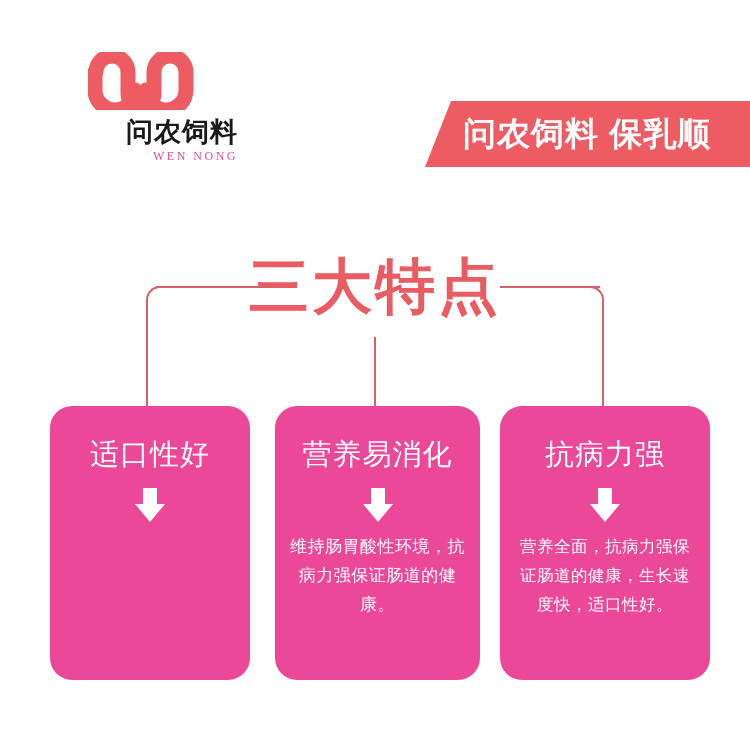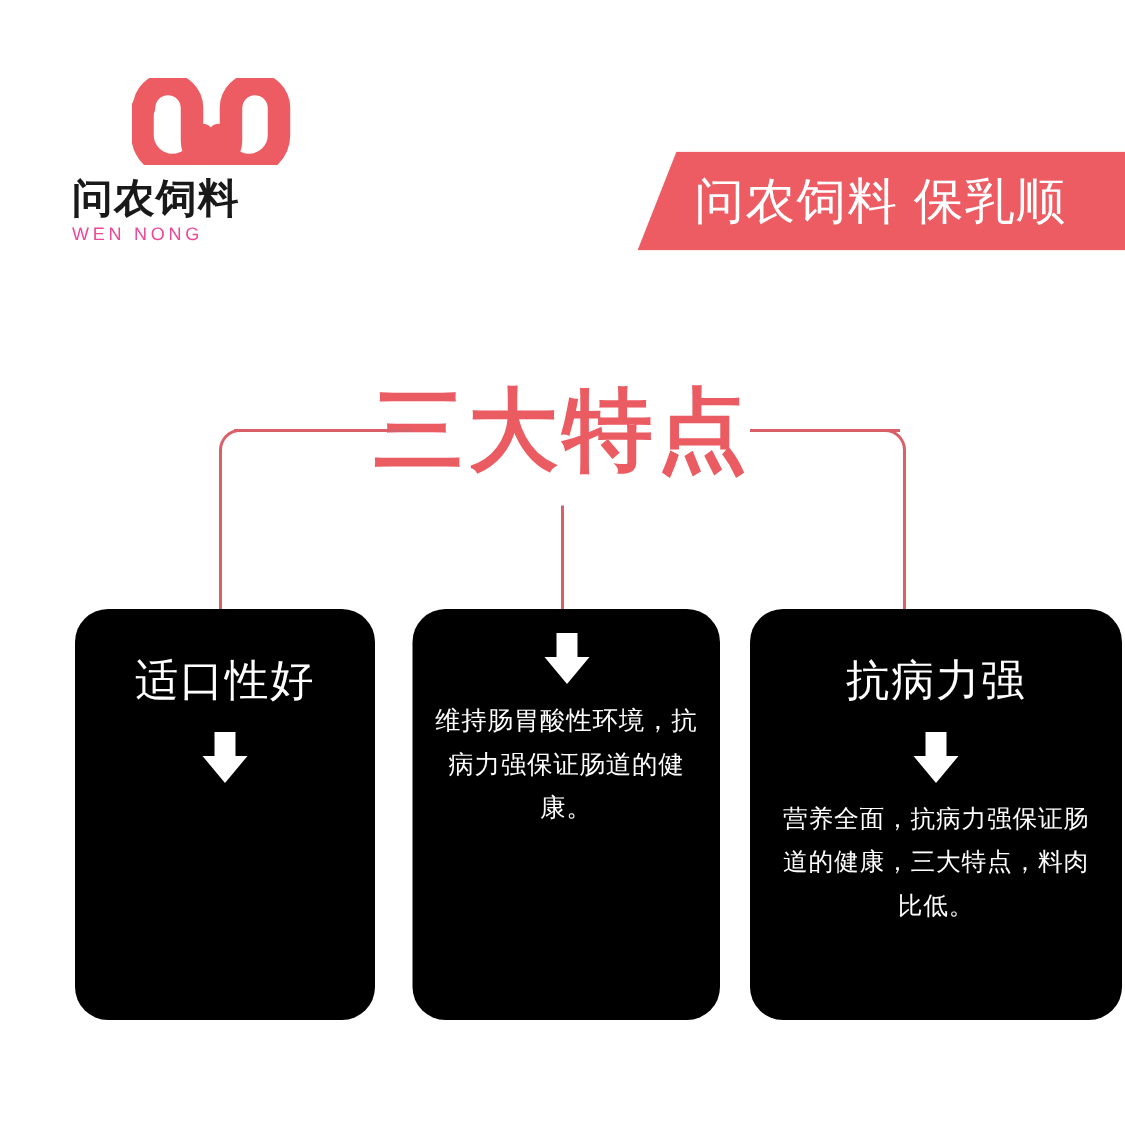--- a/index.html
+++ b/index.html
@@ -20,21 +20,22 @@
     background: #ffffff;
   }
 
   
   #logo-block {
     position: absolute;
     left: 48px;
     top: 52px;
     width: 190px;
     height: 118px;
-    text-align: left;
+    text-align: right;
+    font-family: Liberation Serif, serif;
   }
   #logo-mark {
     width: 110px;
     height: 58px;
     margin: 0 auto;
     display: block;
   }
   #logo-name {
     margin-top: 6px;
     font-size: 27px;
@@ -56,20 +57,21 @@
   
   #header-banner {
     position: absolute;
     left: 425px;
     top: 101px;
     width: 325px;
     height: 66px;
     background: #ee5c63;
     -webkit-clip-path: polygon(26px 0, 100% 0, 100% 100%, 0 100%);
     clip-path: polygon(26px 0, 100% 0, 100% 100%, 0 100%);
+    font-weight: bold;
   }
   #header-banner-text {
     position: absolute;
     left: 38px;
     top: 0;
     right: 18px;
     height: 66px;
     line-height: 66px;
     font-size: 33px;
     color: #ffffff;
@@ -148,29 +150,29 @@
     top: 337px;
     width: 2px;
     height: 71px;
   }
 
   
   .card {
     position: absolute;
     top: 406px;
     height: 274px;
-    background: #000000;
+    background: #ec4899;
     border-radius: 22px;
     box-sizing: border-box;
     padding: 0 14px;
     text-align: center;
   }
   #card-0 { left: 50px;  width: 200px; }
   #card-1 { left: 275px; width: 205px; }
-  #card-2 { left: 500px; width: 248px; }
+  #card-2 { left: 500px; width: 210px; }
 
   .card-title {
     margin-top: 30px;
     font-size: 29px;
     color: #ffffff;
     letter-spacing: 1px;
     line-height: 36px;
     white-space: nowrap;
   }
   .card-arrow {
@@ -217,27 +219,28 @@
   <div class="bracket-line" id="bracket-down-center"></div>
 
   <div class="card" id="card-0">
     <div class="card-title">适口性好</div>
     <svg class="card-arrow" viewBox="0 0 38 34">
       <path d="M12 0 h14 v16 h8 L19 34 L4 16 h8 Z" fill="#ffffff"></path>
     </svg>
   </div>
 
   <div class="card" id="card-1">
+    <div class="card-title">营养易消化</div>
     <svg class="card-arrow" viewBox="0 0 38 34">
       <path d="M12 0 h14 v16 h8 L19 34 L4 16 h8 Z" fill="#ffffff"></path>
     </svg>
     <div class="card-body">维持肠胃酸性环境，抗病力强保证肠道的健康。</div>
   </div>
 
   <div class="card" id="card-2">
     <div class="card-title">抗病力强</div>
     <svg class="card-arrow" viewBox="0 0 38 34">
       <path d="M12 0 h14 v16 h8 L19 34 L4 16 h8 Z" fill="#ffffff"></path>
     </svg>
-    <div class="card-body">营养全面，抗病力强保证肠道的健康，三大特点，料肉比低。</div>
+    <div class="card-body">营养全面，抗病力强保证肠道的健康，生长速度快，适口性好。</div>
   </div>
 
 </div>
 
 </body></html>

